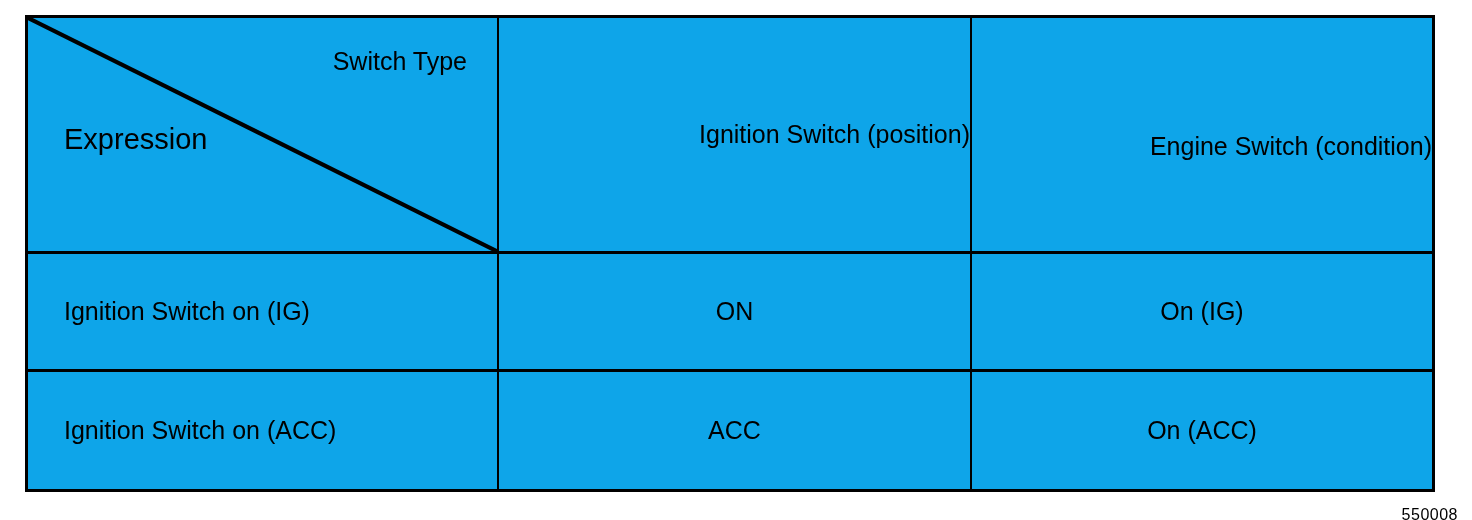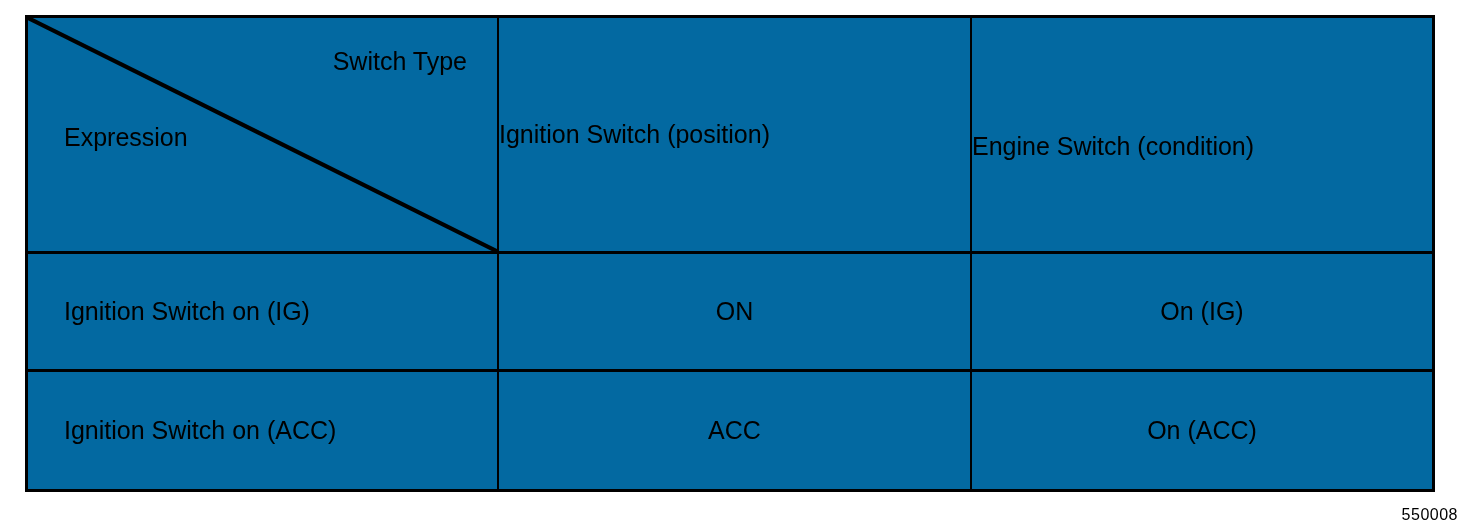--- a/index.html
+++ b/index.html
@@ -40,21 +40,21 @@
     width: 100%;
     height: 100%;
     border-collapse: collapse;
     table-layout: fixed;
   }
 
   .tbl td {
     padding: 0;
     margin: 0;
     vertical-align: middle;
-    background: #0369a1;
+    background: #0ea5e9;
     font-size: 25px;
     font-weight: 400;
     line-height: 1.15;
     color: #000000;
   }
 
   
   .col-1 { width: 469px; }
   .col-2 { width: 471px; }
   .col-3 { width: auto; }
@@ -92,26 +92,26 @@
     right: 30px;
     top: 29px;
     white-space: nowrap;
     font-size: 25px;
   }
   .corner-label-expr {
     position: absolute;
     left: 36px;
     top: 105px;
     white-space: nowrap;
-    font-size: 25px;
+    font-size: 29px;
   }
 
   
   .hdr-cell {
-    text-align: left;
+    text-align: right;
   }
   .hdr-text {
     display: block;
     white-space: nowrap;
   }
   .hdr-text.shift-down { position: relative; top: 12px; }
 
   
   .cell-expr {
     text-align: left;

